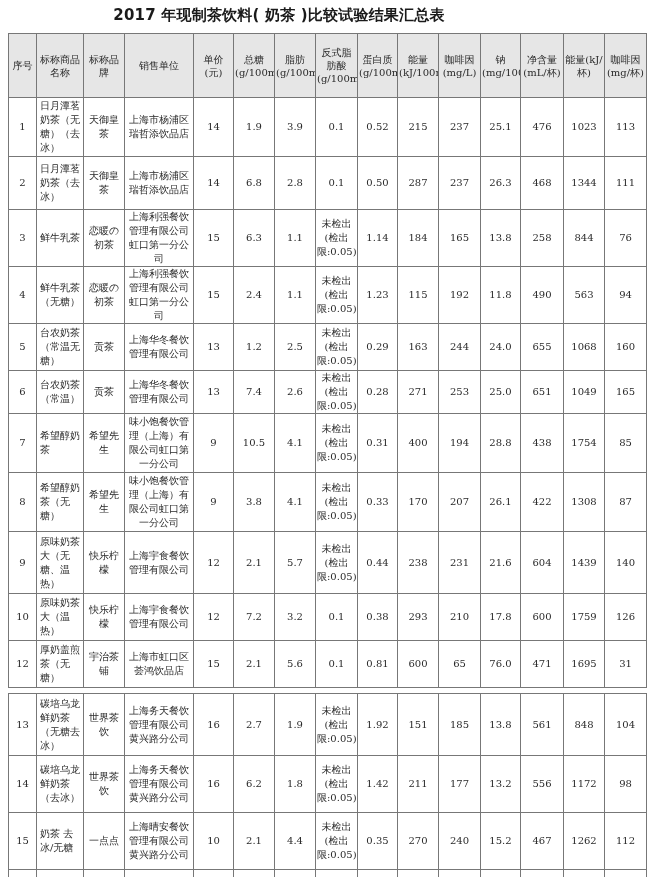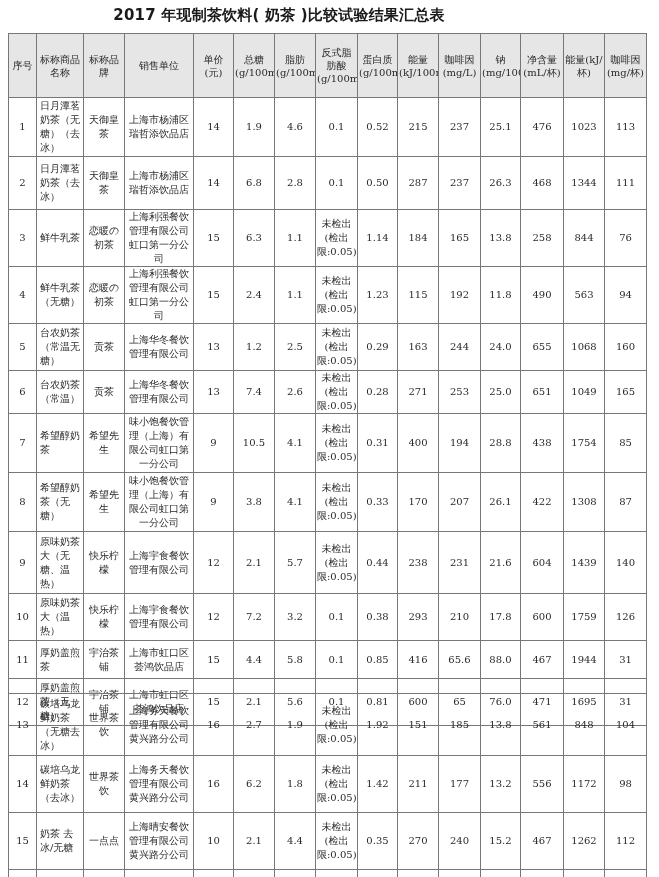--- a/index.html
+++ b/index.html
@@ -56,21 +56,21 @@
     </tr>
   </thead>
   <tbody id="tb1">
       <tr style="height: 59px;">
         <td>1</td>
         <td class="name">日月潭茗奶茶（无糖）（去冰）</td>
         <td>天御皇茶</td>
         <td>上海市杨浦区瑞哲添饮品店</td>
         <td>14</td>
         <td>1.9</td>
-        <td>4.6</td>
+        <td>3.9</td>
         <td>0.1</td>
         <td>0.52</td>
         <td>215</td>
         <td>237</td>
         <td>25.1</td>
         <td>476</td>
         <td>1023</td>
         <td>113</td>
       </tr>
       <tr style="height: 53px;">
@@ -219,37 +219,20 @@
         <td>3.2</td>
         <td>0.1</td>
         <td>0.38</td>
         <td>293</td>
         <td>210</td>
         <td>17.8</td>
         <td>600</td>
         <td>1759</td>
         <td>126</td>
       </tr>
-      <tr style="height: 38px;">
-        <td>11</td>
-        <td class="name">厚奶盖煎茶</td>
-        <td>宇治茶铺</td>
-        <td>上海市虹口区荟鸿饮品店</td>
-        <td>15</td>
-        <td>4.4</td>
-        <td>5.8</td>
-        <td>0.1</td>
-        <td>0.85</td>
-        <td>416</td>
-        <td>65.6</td>
-        <td>88.0</td>
-        <td>467</td>
-        <td>1944</td>
-        <td>31</td>
-      </tr>
       <tr style="height: 47px;">
         <td>12</td>
         <td class="name">厚奶盖煎茶（无糖）</td>
         <td>宇治茶铺</td>
         <td>上海市虹口区荟鸿饮品店</td>
         <td>15</td>
         <td>2.1</td>
         <td>5.6</td>
         <td>0.1</td>
         <td>0.81</td>

